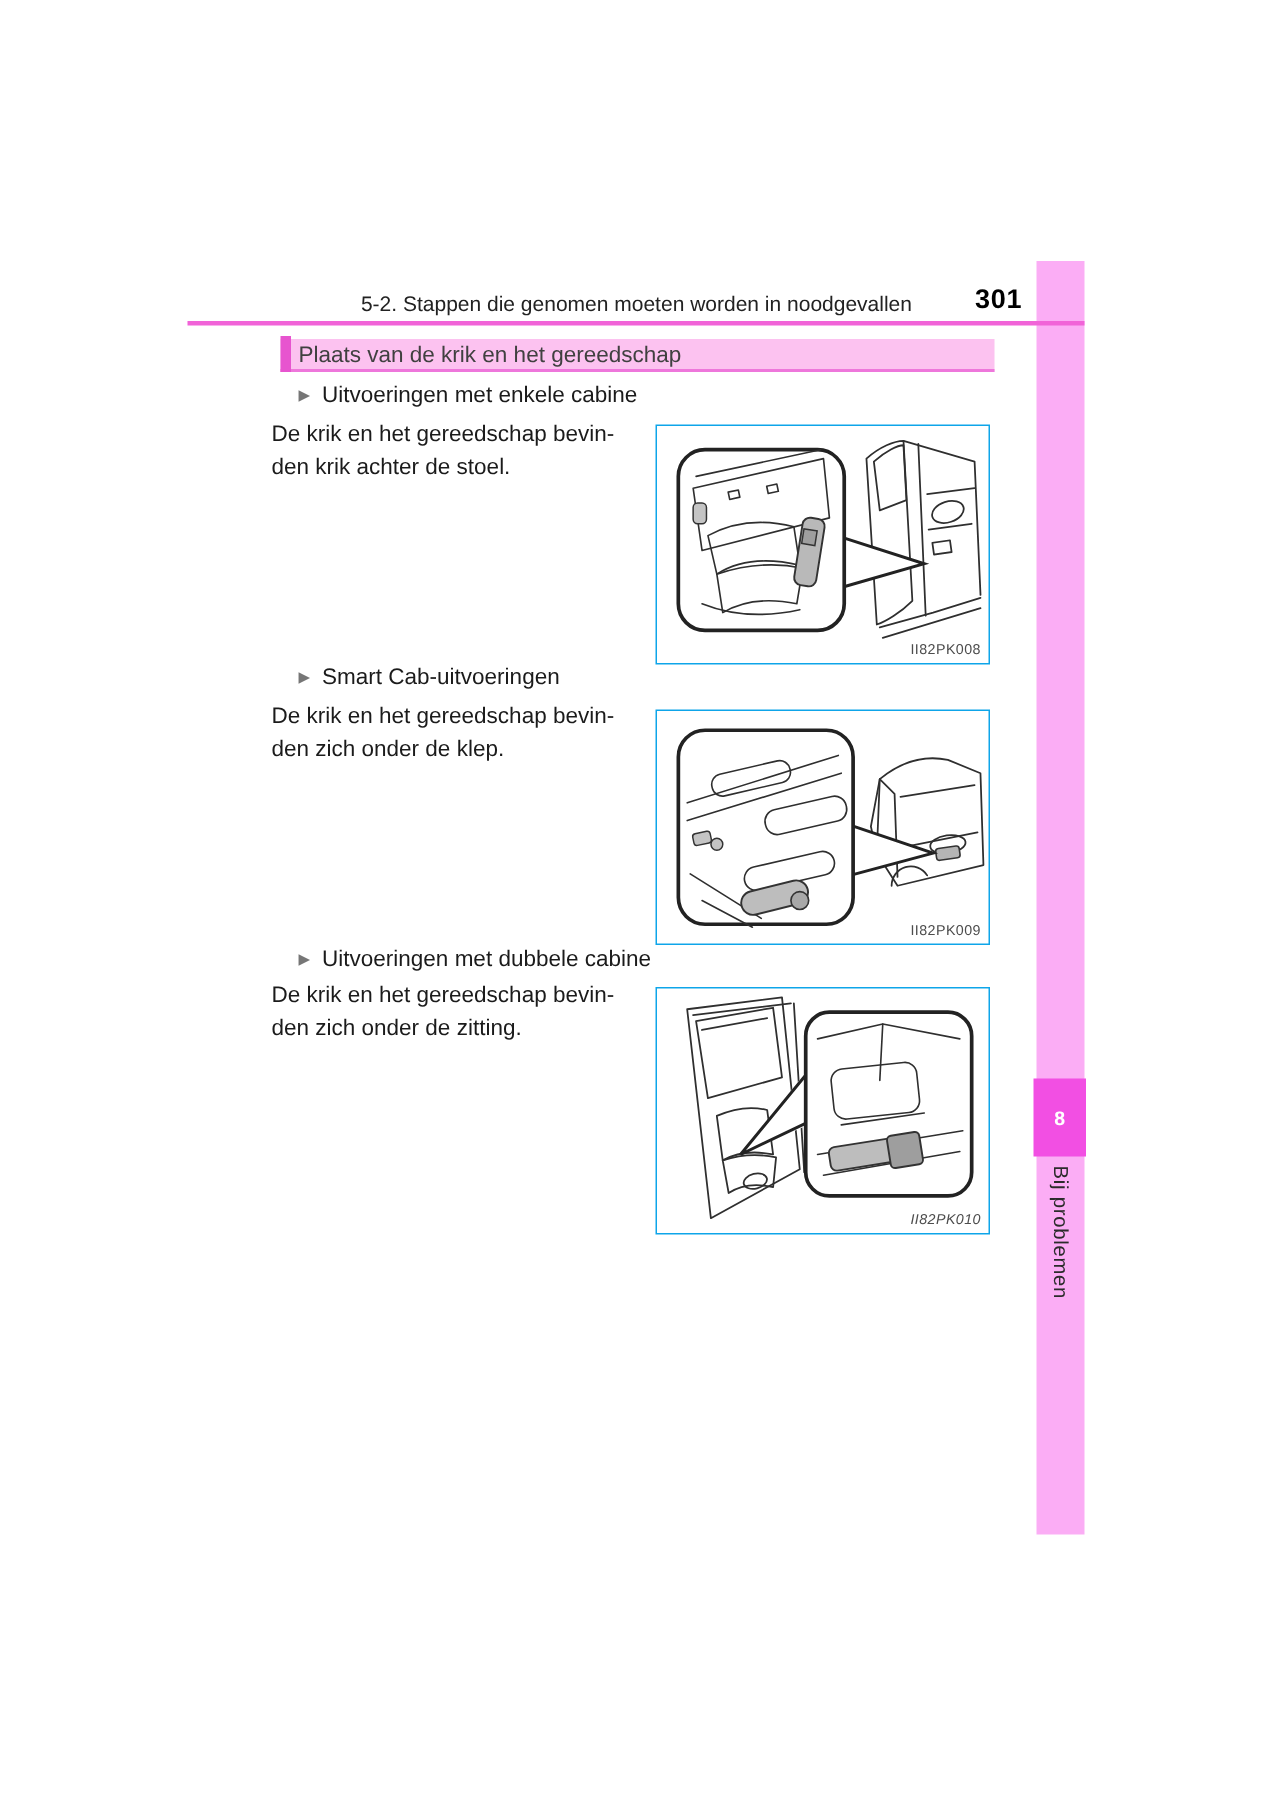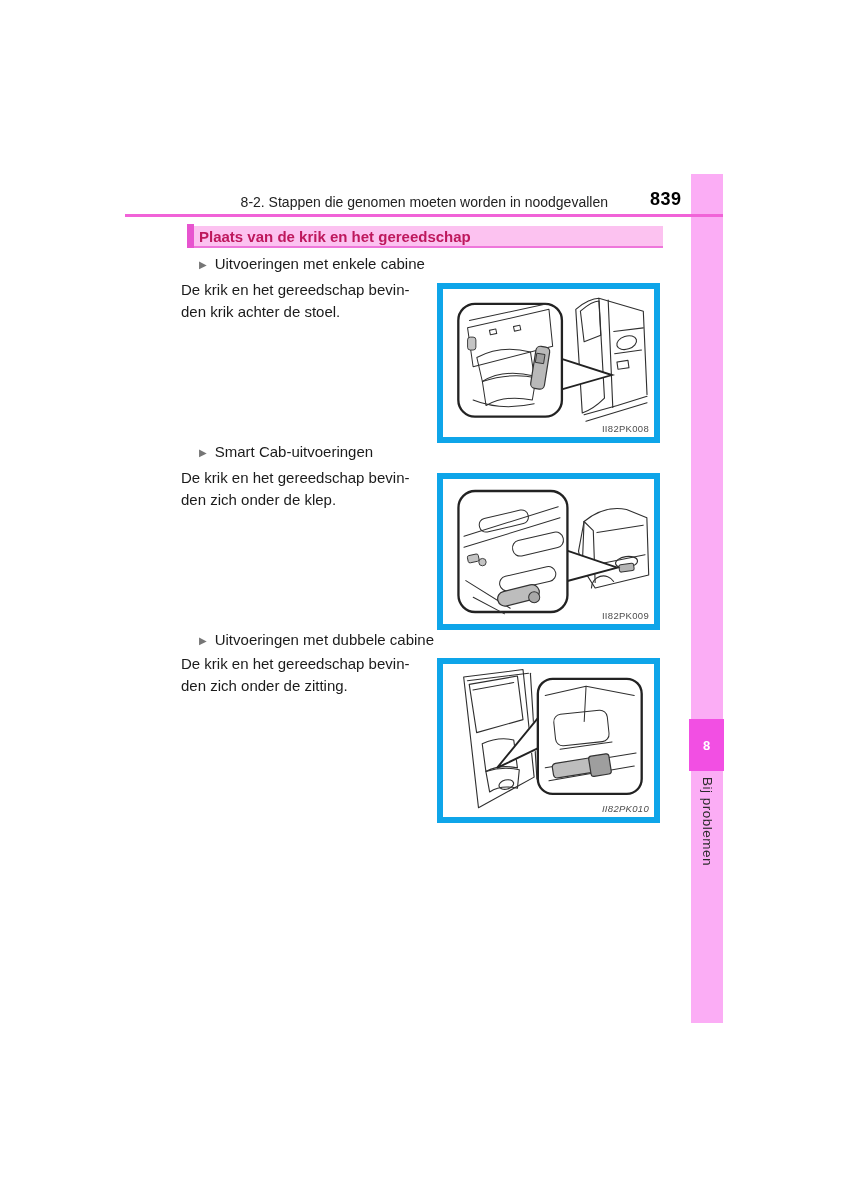--- a/index.html
+++ b/index.html
@@ -45,21 +45,21 @@
     position:absolute;left:187px;top:226px;width:476px;height:20px;
     background:var(--title-bg,#fcc2f0);
     border-bottom:2px solid var(--title-border,#ee77db);
     display:flex;align-items:center;
   }
   .section-title-accent{
     position:absolute;left:0;top:-2px;width:7px;height:24px;
     background:var(--title-accent,#e754cf);
   }
   .section-title-text{
-    margin-left:12px;font-size:15px;font-weight:bold;color:#be185d;
+    margin-left:12px;font-size:15px;font-weight:normal;color:#404040;
     white-space:nowrap;
   }
   
   .variant-label{
     position:absolute;left:199px;height:17px;
     display:flex;align-items:center;
     font-size:15px;color:#1b1b1b;white-space:nowrap;
   }
   .tri{
     font-size:10px;color:#767676;margin-right:8px;line-height:1;
@@ -68,21 +68,21 @@
   .body-text{
     position:absolute;left:181px;width:250px;
     font-size:15px;line-height:22px;color:#1b1b1b;
   }
   .label-1{top:255px;} .body-1{top:279px;}
   .label-2{top:443px;} .body-2{top:467px;}
   .label-3{top:631px;} .body-3{top:653px;}
   
   .figure-box{
     position:absolute;left:437px;width:223px;
-    border:6px solid #0ea5e9;background:#ffffff;box-sizing:border-box;
+    border:1px solid #0ea5e9;background:#ffffff;box-sizing:border-box;
   }
   .fig-1{top:283px;height:160px;}
   .fig-2{top:473px;height:157px;}
   .fig-3{top:658px;height:165px;font-style:italic;}
   .figure-box svg{position:absolute;left:0;top:0;width:100%;height:100%;}
   .fig-code{
     position:absolute;right:5px;bottom:3px;
     font-size:9.5px;color:#4d4d4d;letter-spacing:0.3px;
     background:rgba(255,255,255,0.8);padding-left:2px;
   }
@@ -91,22 +91,22 @@
 <body>
 
 <div class="page">
 
   <div class="chapter-strip"></div>
   <div class="chapter-badge">
     <span>8</span>
   </div>
   <div class="chapter-label">Bij problemen</div>
 
-  <div class="breadcrumb">8-2. Stappen die genomen moeten worden in noodgevallen</div>
-  <div class="page-number">839</div>
+  <div class="breadcrumb">5-2. Stappen die genomen moeten worden in noodgevallen</div>
+  <div class="page-number">301</div>
   <div class="header-rule"></div>
 
   <div class="section-title-bar">
     <div class="section-title-accent"></div>
     <span class="section-title-text">Plaats van de krik en het gereedschap</span>
   </div>
 
   <div class="variant-label label-1">
     <span class="tri">▶</span>
     <span>Uitvoeringen met enkele cabine</span>

